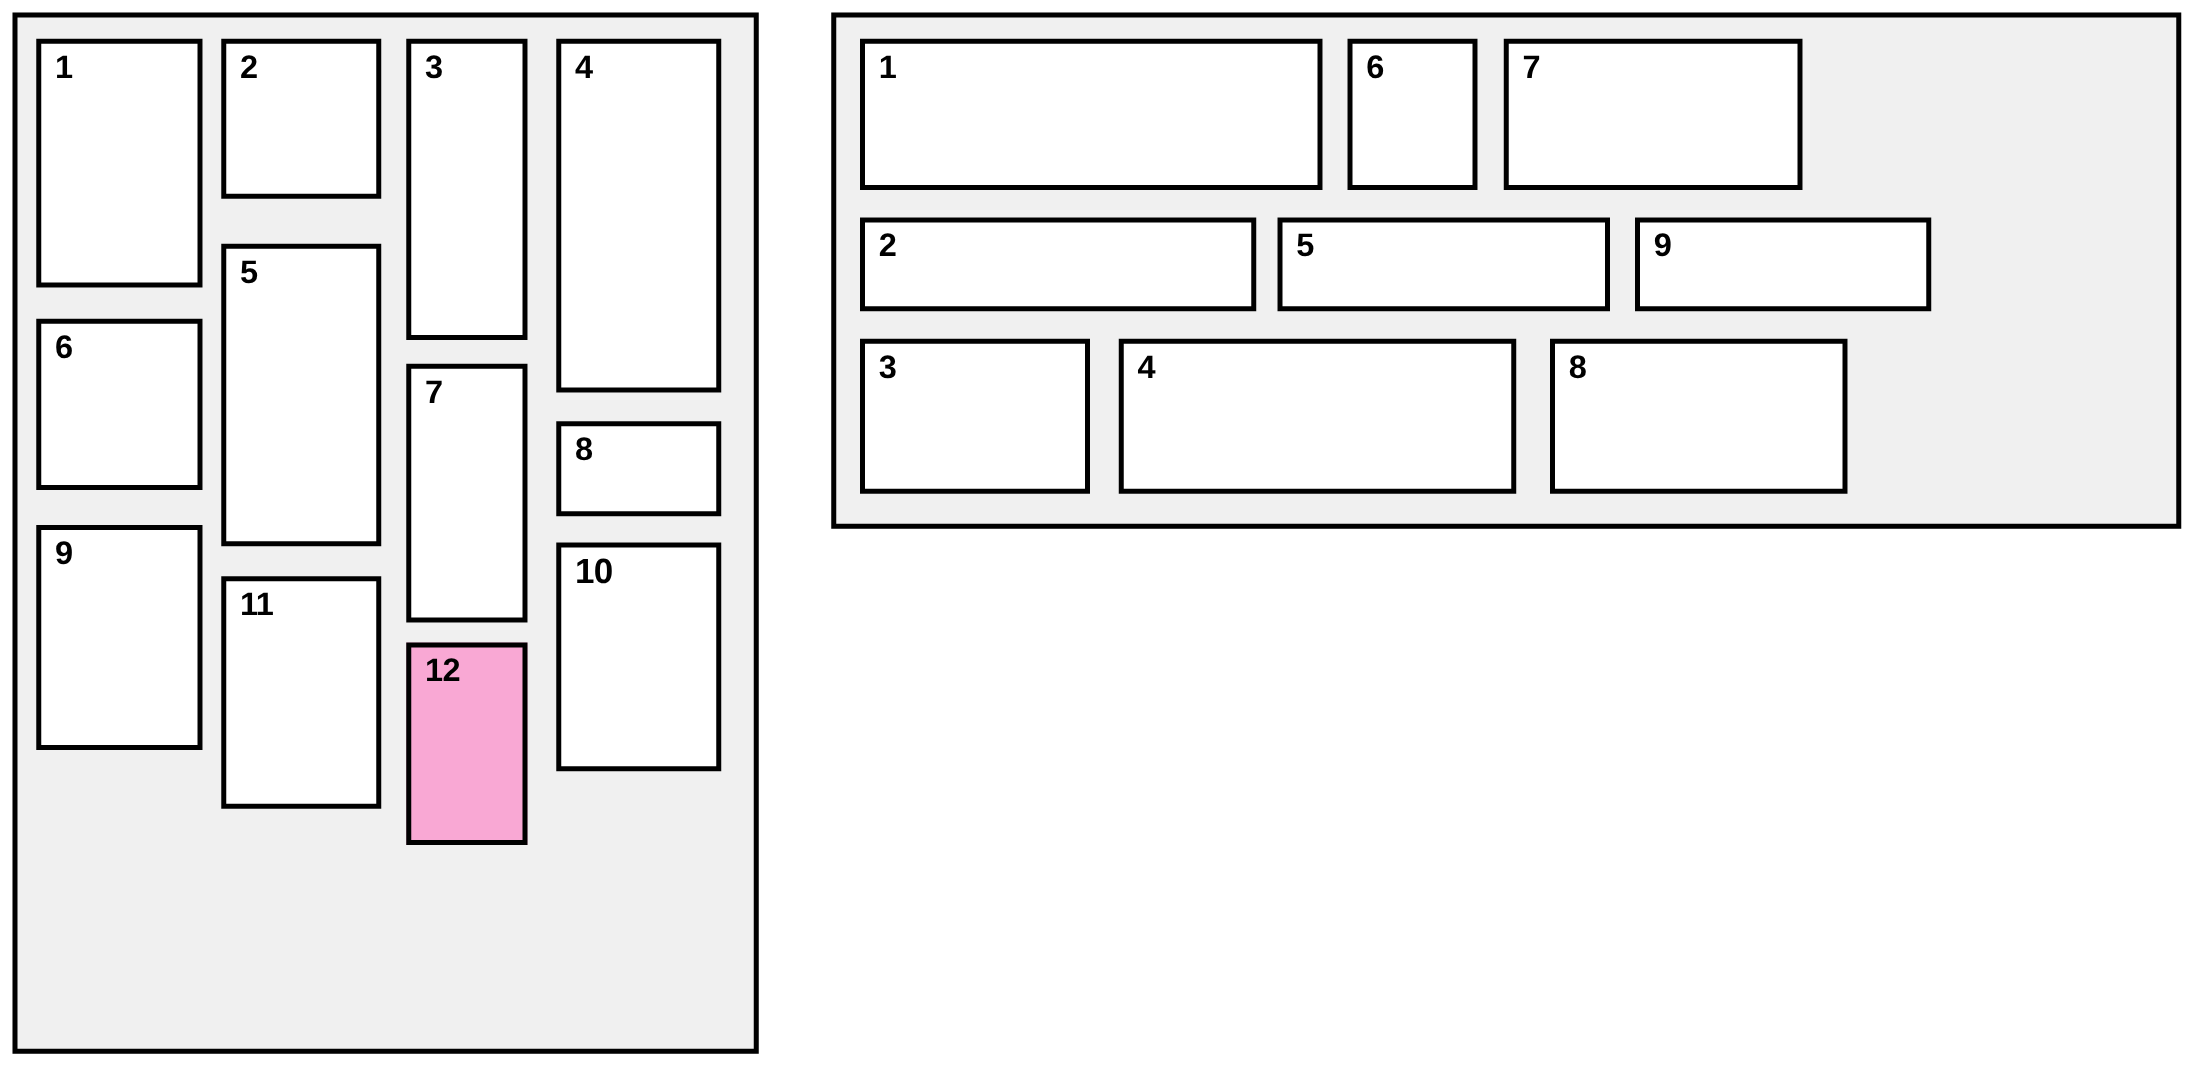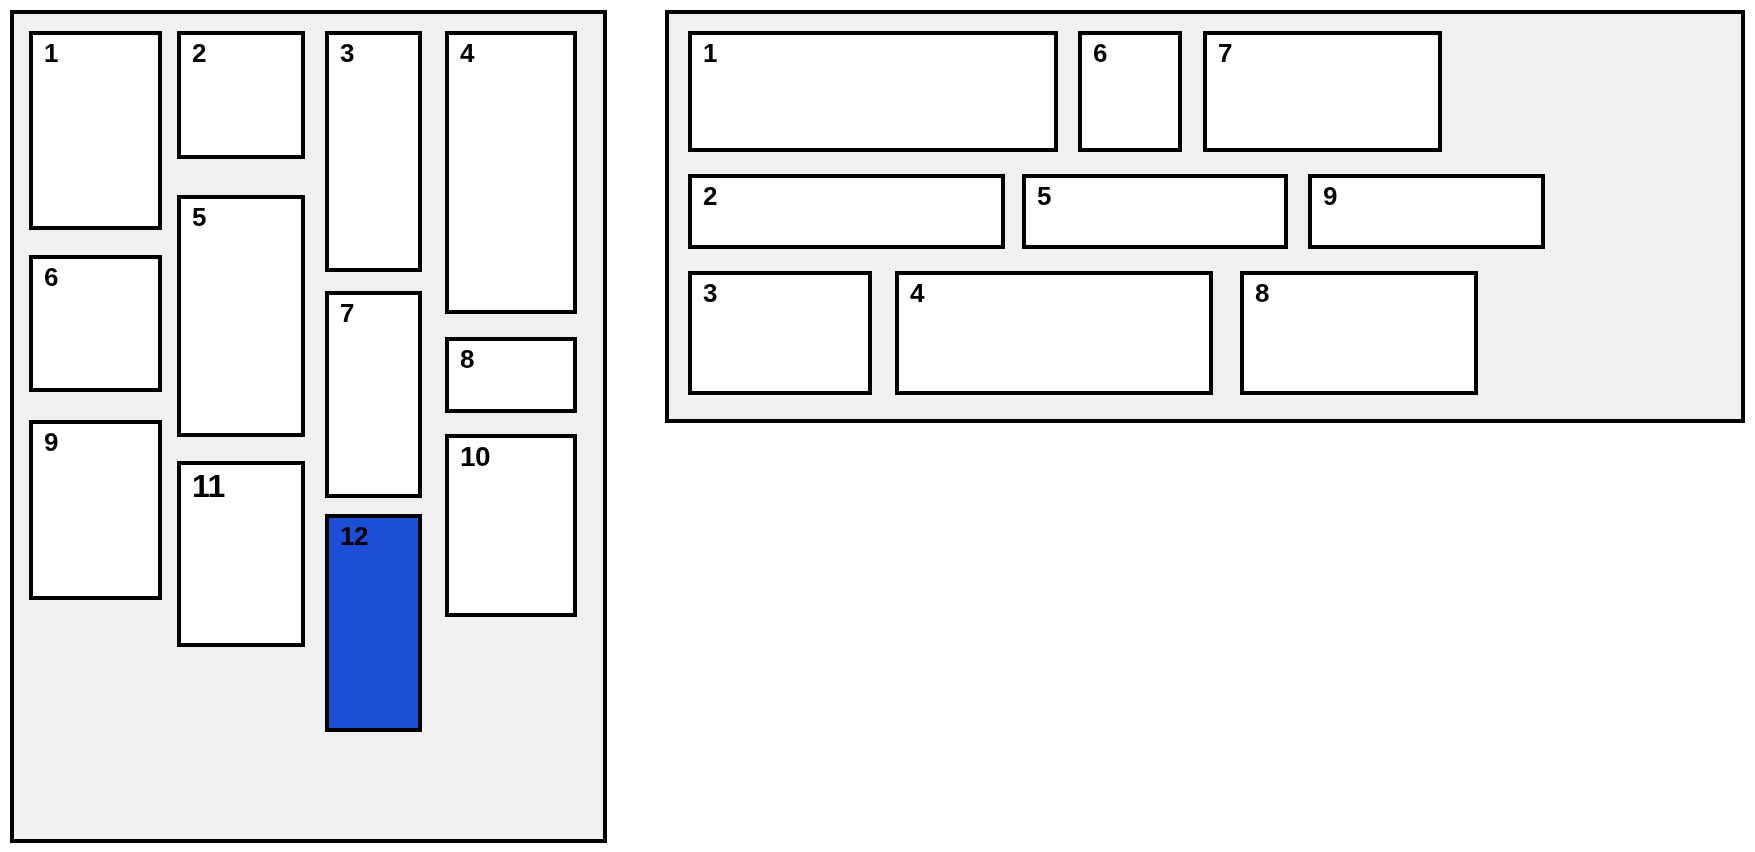--- a/index.html
+++ b/index.html
@@ -80,23 +80,23 @@
       <div class="box" style="left: 431px; top: 323px; width: 132px; height: 76px; background: rgb(255, 255, 255); border-color: rgb(0, 0, 0); border-width: 4px;">
         <span class="box-label" style="color: rgb(0, 0, 0); font-size: 26px;">8</span>
       </div>
       <div class="box" style="left: 15px; top: 406px; width: 133px; height: 180px; background: rgb(255, 255, 255); border-color: rgb(0, 0, 0); border-width: 4px;">
         <span class="box-label" style="color: rgb(0, 0, 0); font-size: 26px;">9</span>
       </div>
       <div class="box" style="left: 431px; top: 420px; width: 132px; height: 183px; background: rgb(255, 255, 255); border-color: rgb(0, 0, 0); border-width: 4px;">
         <span class="box-label" style="color: rgb(0, 0, 0); font-size: 28px;">10</span>
       </div>
       <div class="box" style="left: 163px; top: 447px; width: 128px; height: 186px; background: rgb(255, 255, 255); border-color: rgb(0, 0, 0); border-width: 4px;">
-        <span class="box-label" style="color: rgb(0, 0, 0); font-size: 32px;">11</span>
+        <span class="box-label" style="color: rgb(0, 0, 0); font-size: 26px;">11</span>
       </div>
-      <div class="box" style="left: 311px; top: 500px; width: 97px; height: 218px; background: #1d4ed8; border-color: rgb(0, 0, 0); border-width: 4px;">
+      <div class="box" style="left: 311px; top: 500px; width: 97px; height: 162px; background: #f9a8d4; border-color: rgb(0, 0, 0); border-width: 4px;">
         <span class="box-label" style="color: rgb(0, 0, 0); font-size: 26px;">12</span>
       </div>
     </div>
     <div class="panel" style="left: 665px; top: 10px; width: 1080px; height: 413px; background: rgb(240, 240, 240); border-color: rgb(0, 0, 0); border-width: 4px;">
       <div class="box" style="left: 19px; top: 17px; width: 370px; height: 121px; background: rgb(255, 255, 255); border-color: rgb(0, 0, 0); border-width: 4px;">
         <span class="box-label" style="color: rgb(0, 0, 0); font-size: 26px;">1</span>
       </div>
       <div class="box" style="left: 409px; top: 17px; width: 104px; height: 121px; background: rgb(255, 255, 255); border-color: rgb(0, 0, 0); border-width: 4px;">
         <span class="box-label" style="color: rgb(0, 0, 0); font-size: 26px;">6</span>
       </div>

